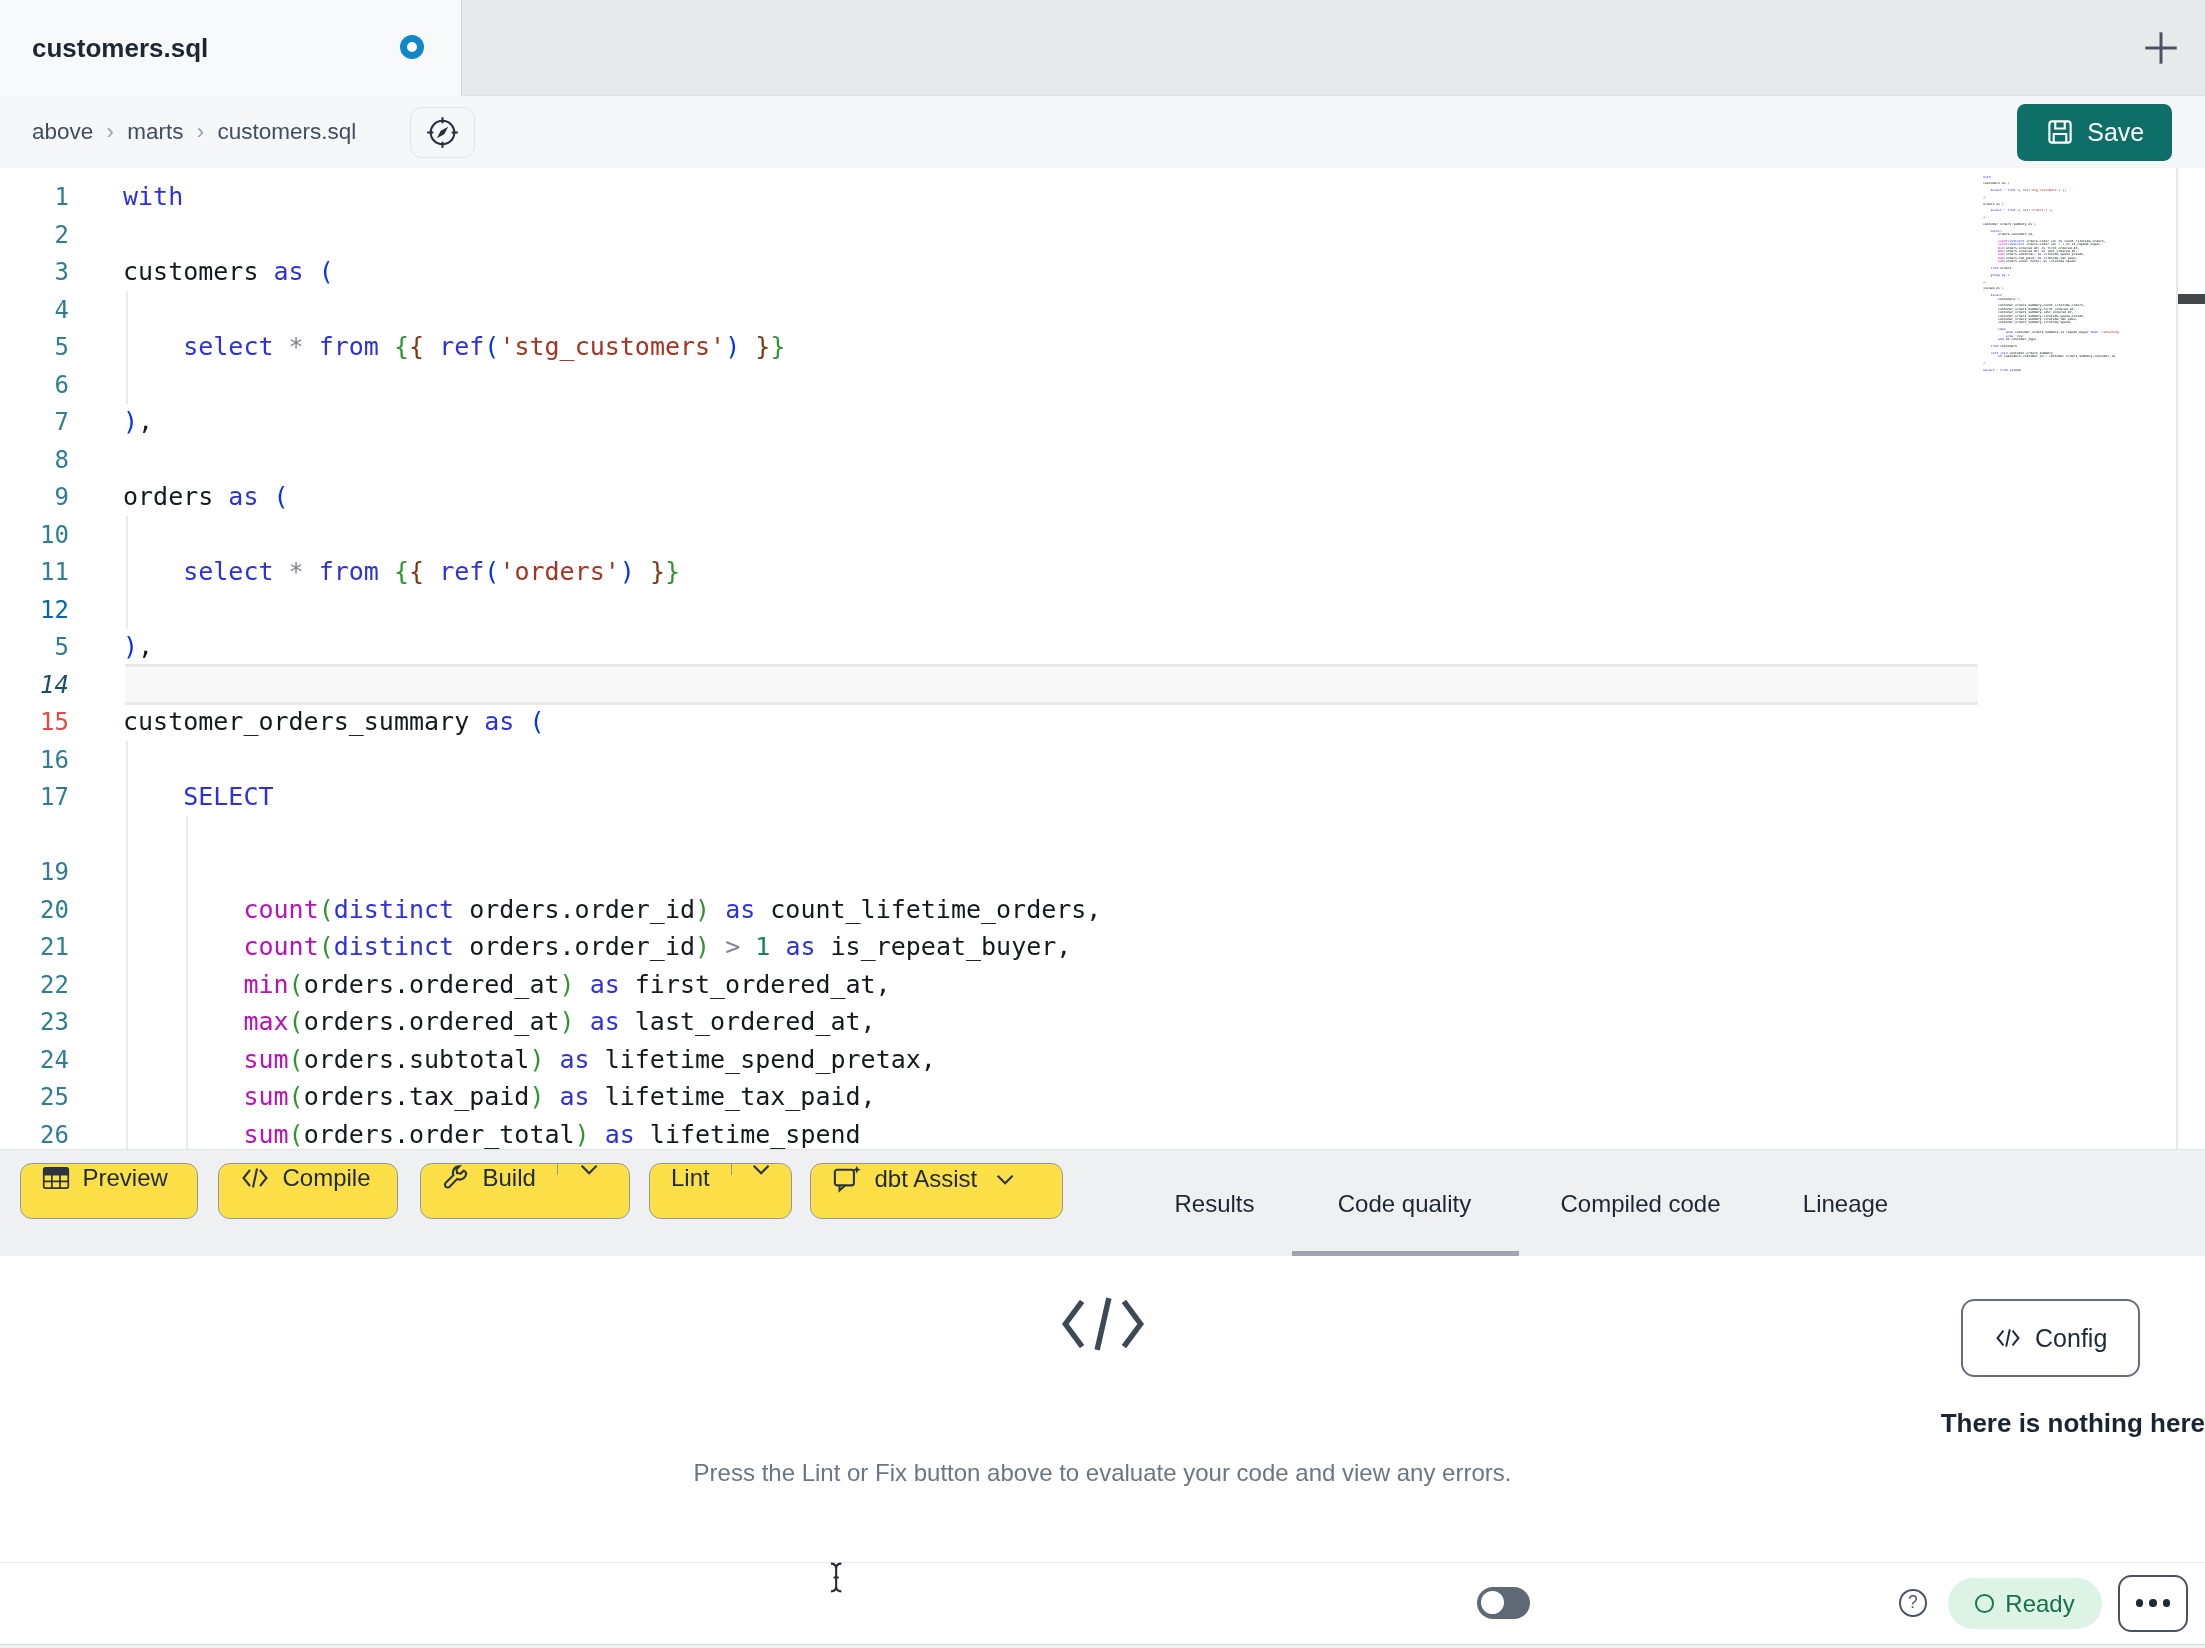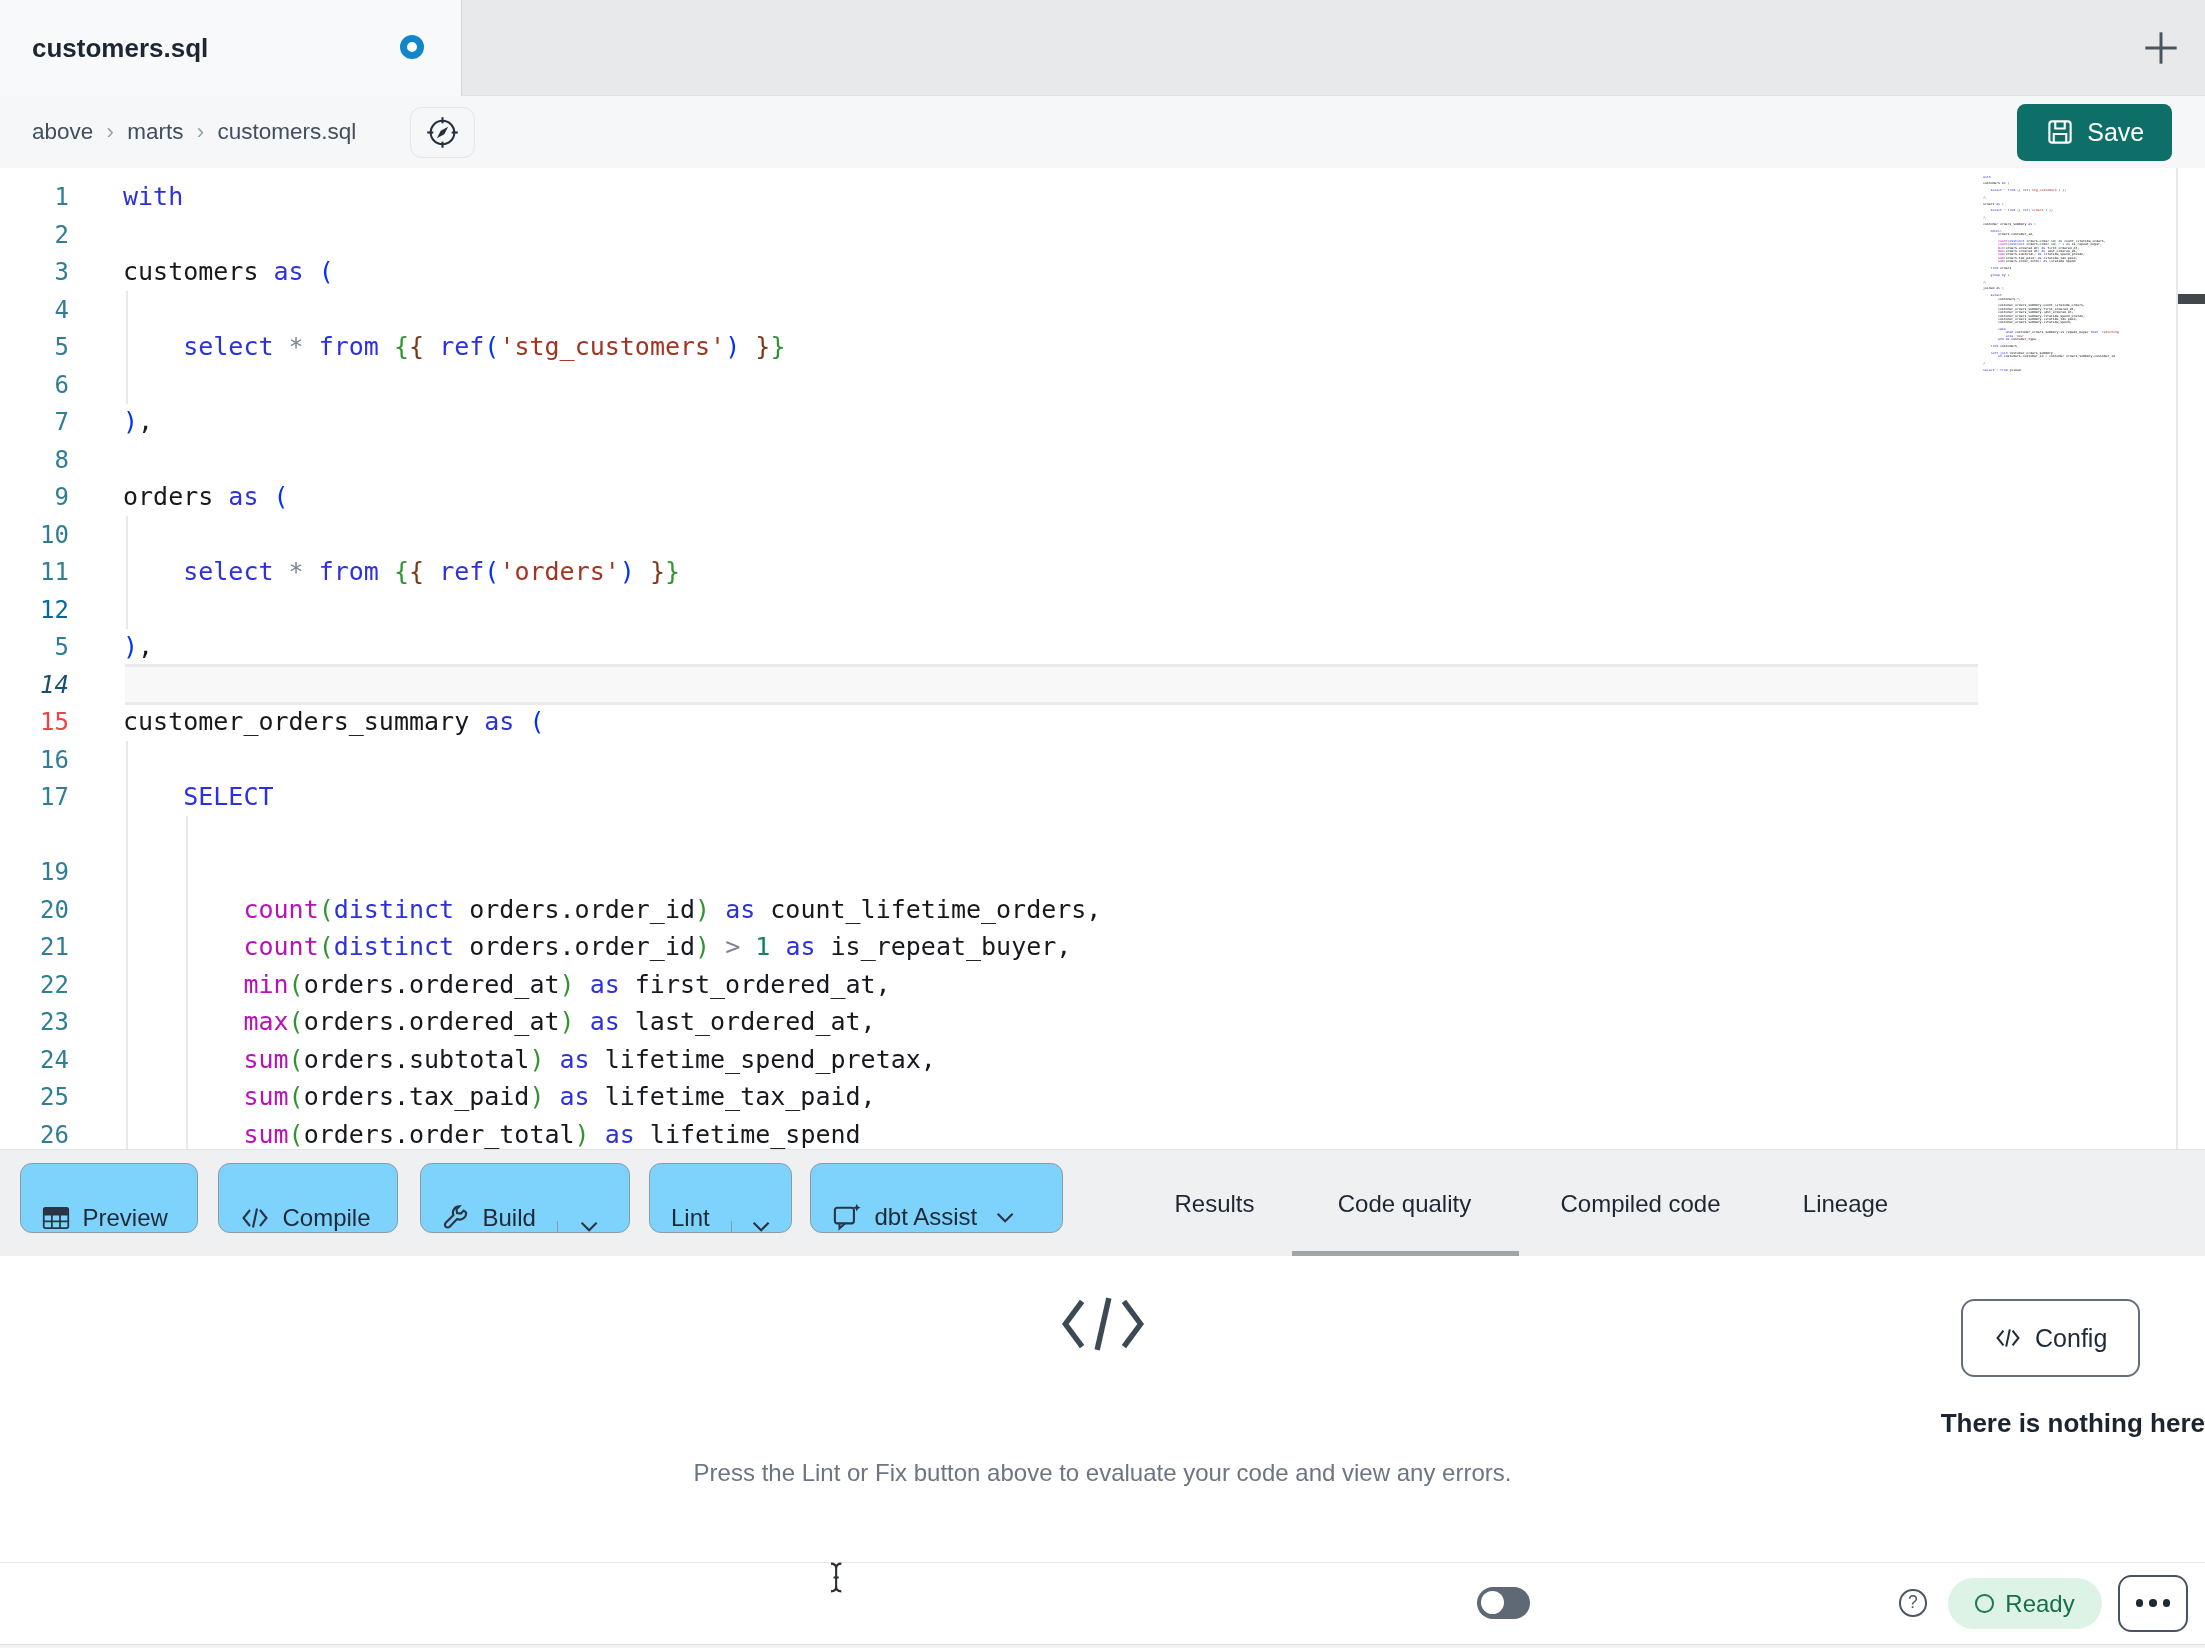--- a/index.html
+++ b/index.html
@@ -43,22 +43,22 @@
   .g4{left:186px;top:648px;height:333px;}
   .minimap{position:absolute;left:1983px;top:7.5px;width:188px;font-family:"DejaVu Sans Mono",monospace;
            font-size:3.3px;letter-spacing:-0.1px;color:#1a1d21;}
   .mini-row{height:3.4px;line-height:3.4px;white-space:pre;overflow:hidden;}
   .editor-right-border{position:absolute;left:2176px;top:0;width:1.7px;height:981px;background:#e6e8ea;}
   .scroll-thumb{position:absolute;left:2178px;top:126px;width:27.5px;height:10px;background:#42474c;}
 
   
   .toolbar{position:absolute;left:0;top:1149px;width:2205px;height:107px;background:#eef0f2;
            border-top:0.8px solid #e2e5e8;box-sizing:border-box;}
-  .tbtn{position:absolute;top:13.3px;height:70px;background:#7dd3fc;border:1.7px solid #8e98a4;border-radius:11.7px;
-        display:flex;align-items:flex-end;box-sizing:border-box;font-size:24px;color:#1f2a37;padding:0;
+  .tbtn{position:absolute;top:13.3px;height:56px;background:#fde047;border:1.7px solid #8e98a4;border-radius:11.7px;
+        display:flex;align-items:flex-start;box-sizing:border-box;font-size:24px;color:#1f2a37;padding:0;
         font-family:"Liberation Sans",sans-serif;cursor:pointer;overflow:hidden;}
   .tbtn-main{display:flex;align-items:center;gap:12.5px;padding:0 21px;}
   .tbtn-caret{width:62px;border-left:1.7px solid #8e98a4;display:flex;align-items:center;justify-content:center;}
   .btn-preview{left:20px;width:178px;}
   .btn-compile{left:218px;width:180px;}
   .btn-build{left:420px;width:210px;}
   .btn-lint{left:649px;width:143px;}
   .btn-assist{left:810px;width:253px;}
   .ptab{position:absolute;top:0;height:107px;display:flex;align-items:center;justify-content:center;
         font-size:24px;color:#1d2733;cursor:pointer;}

